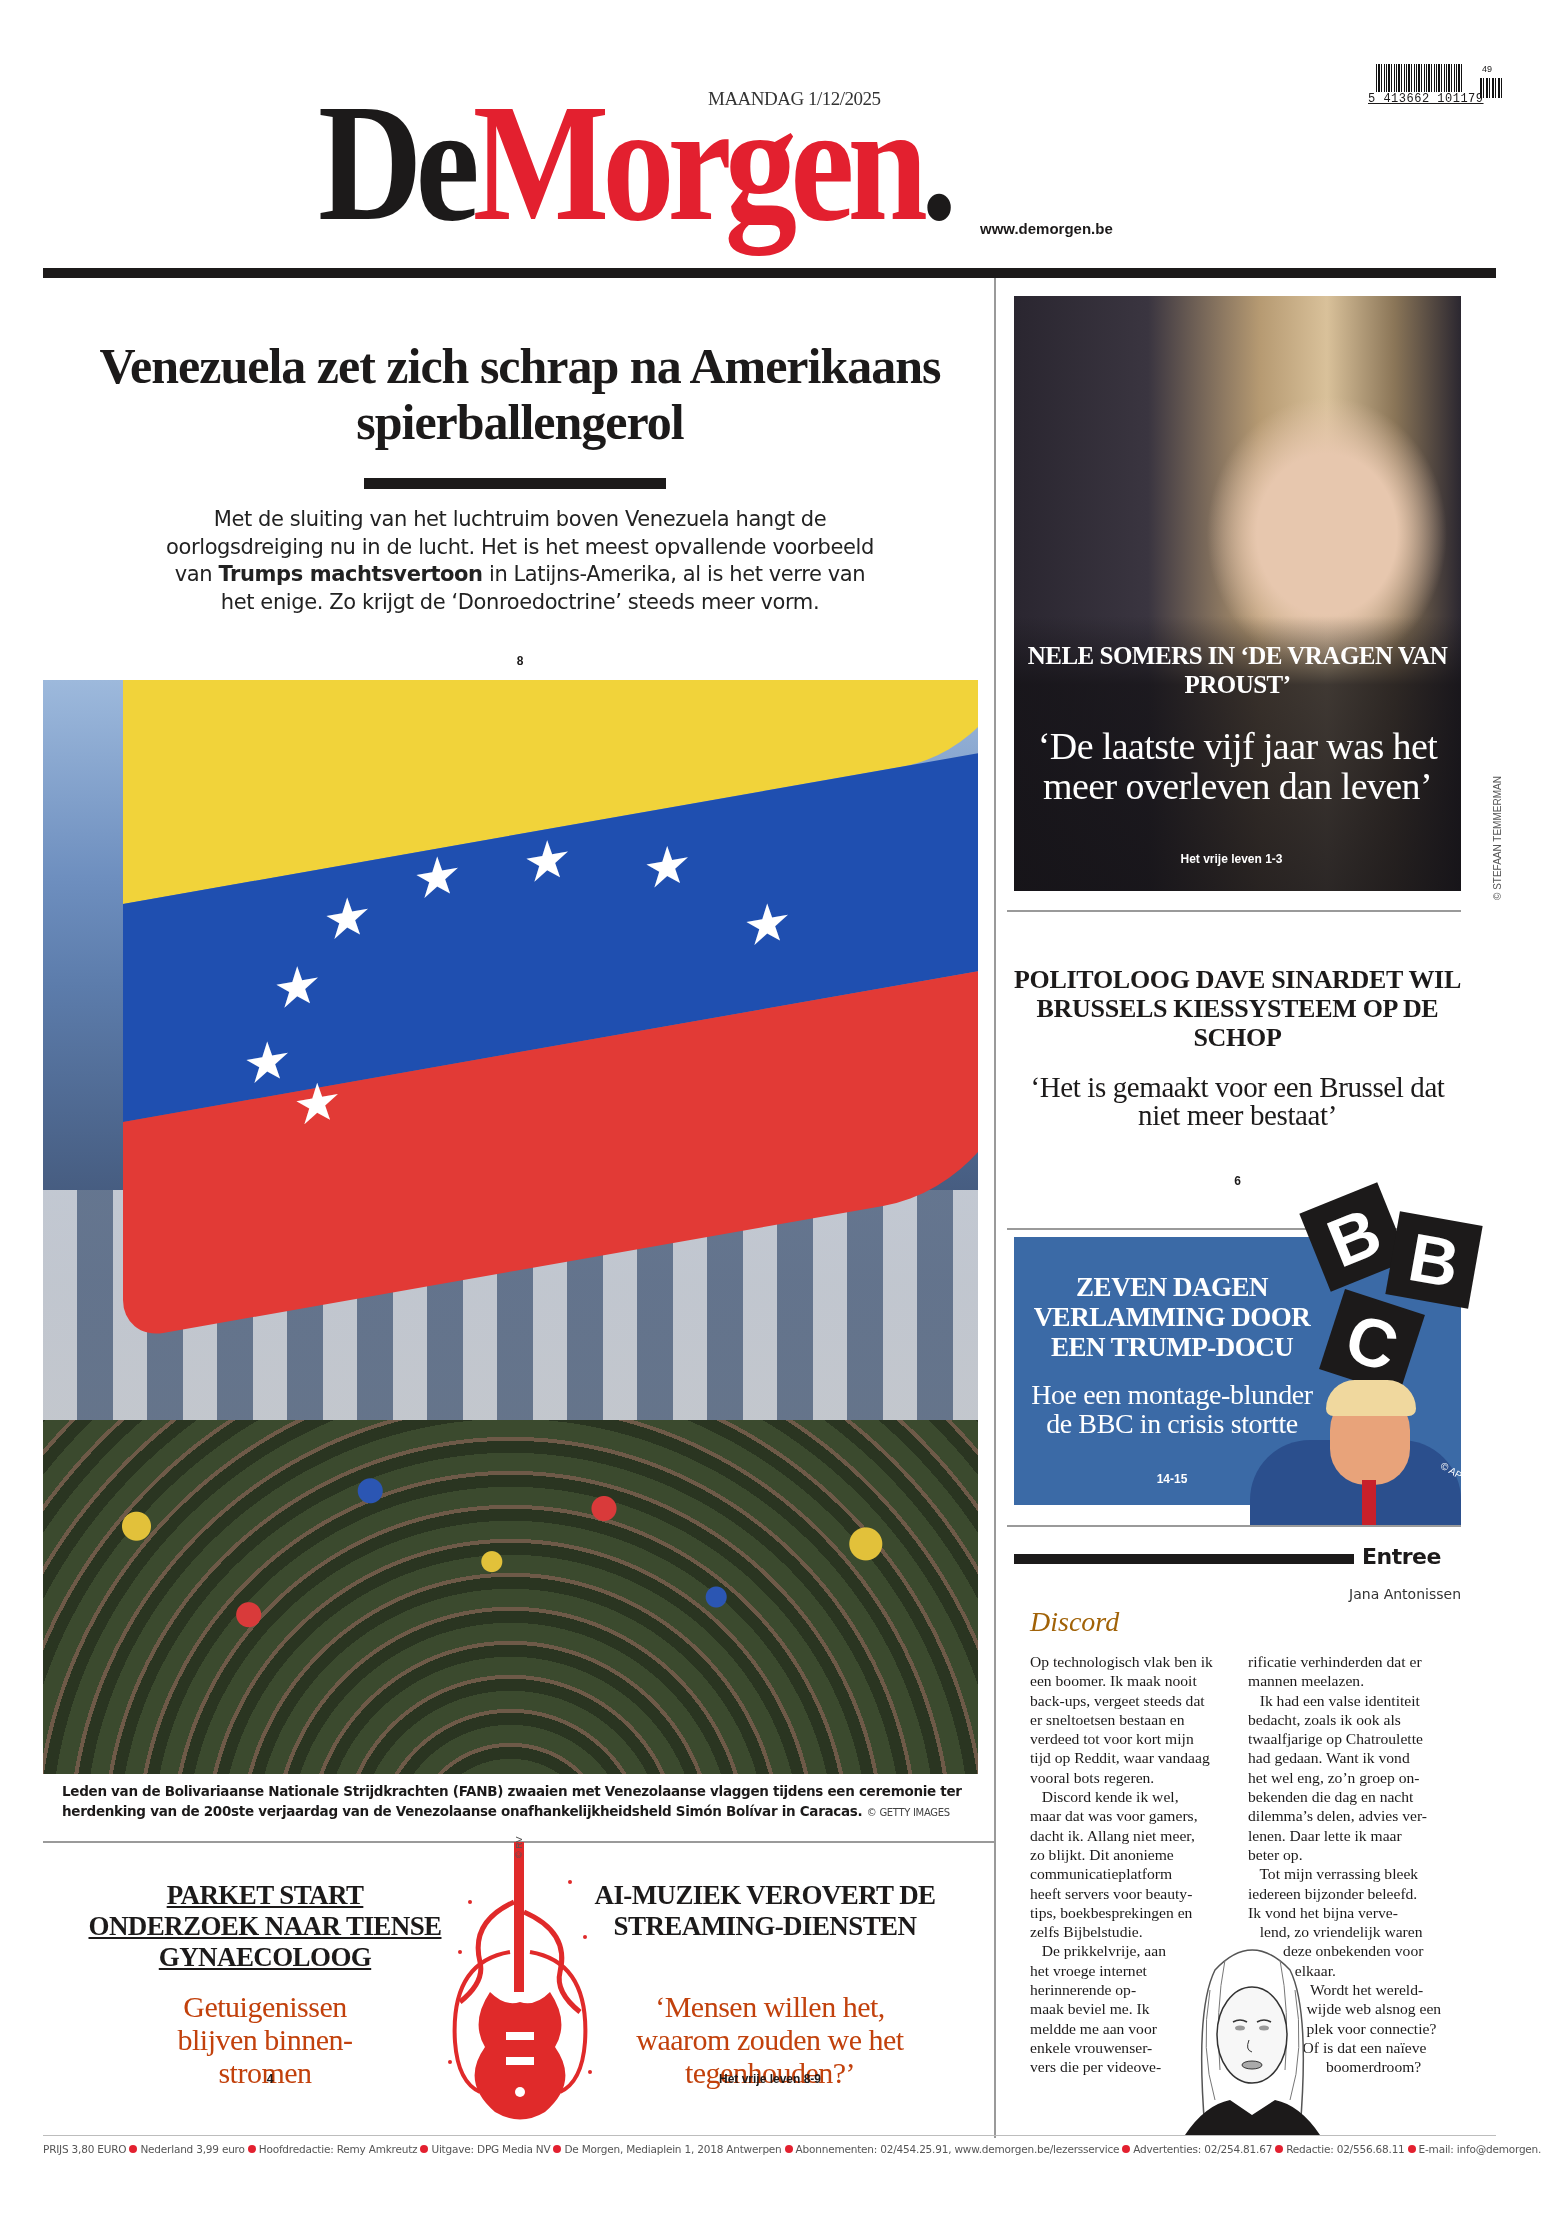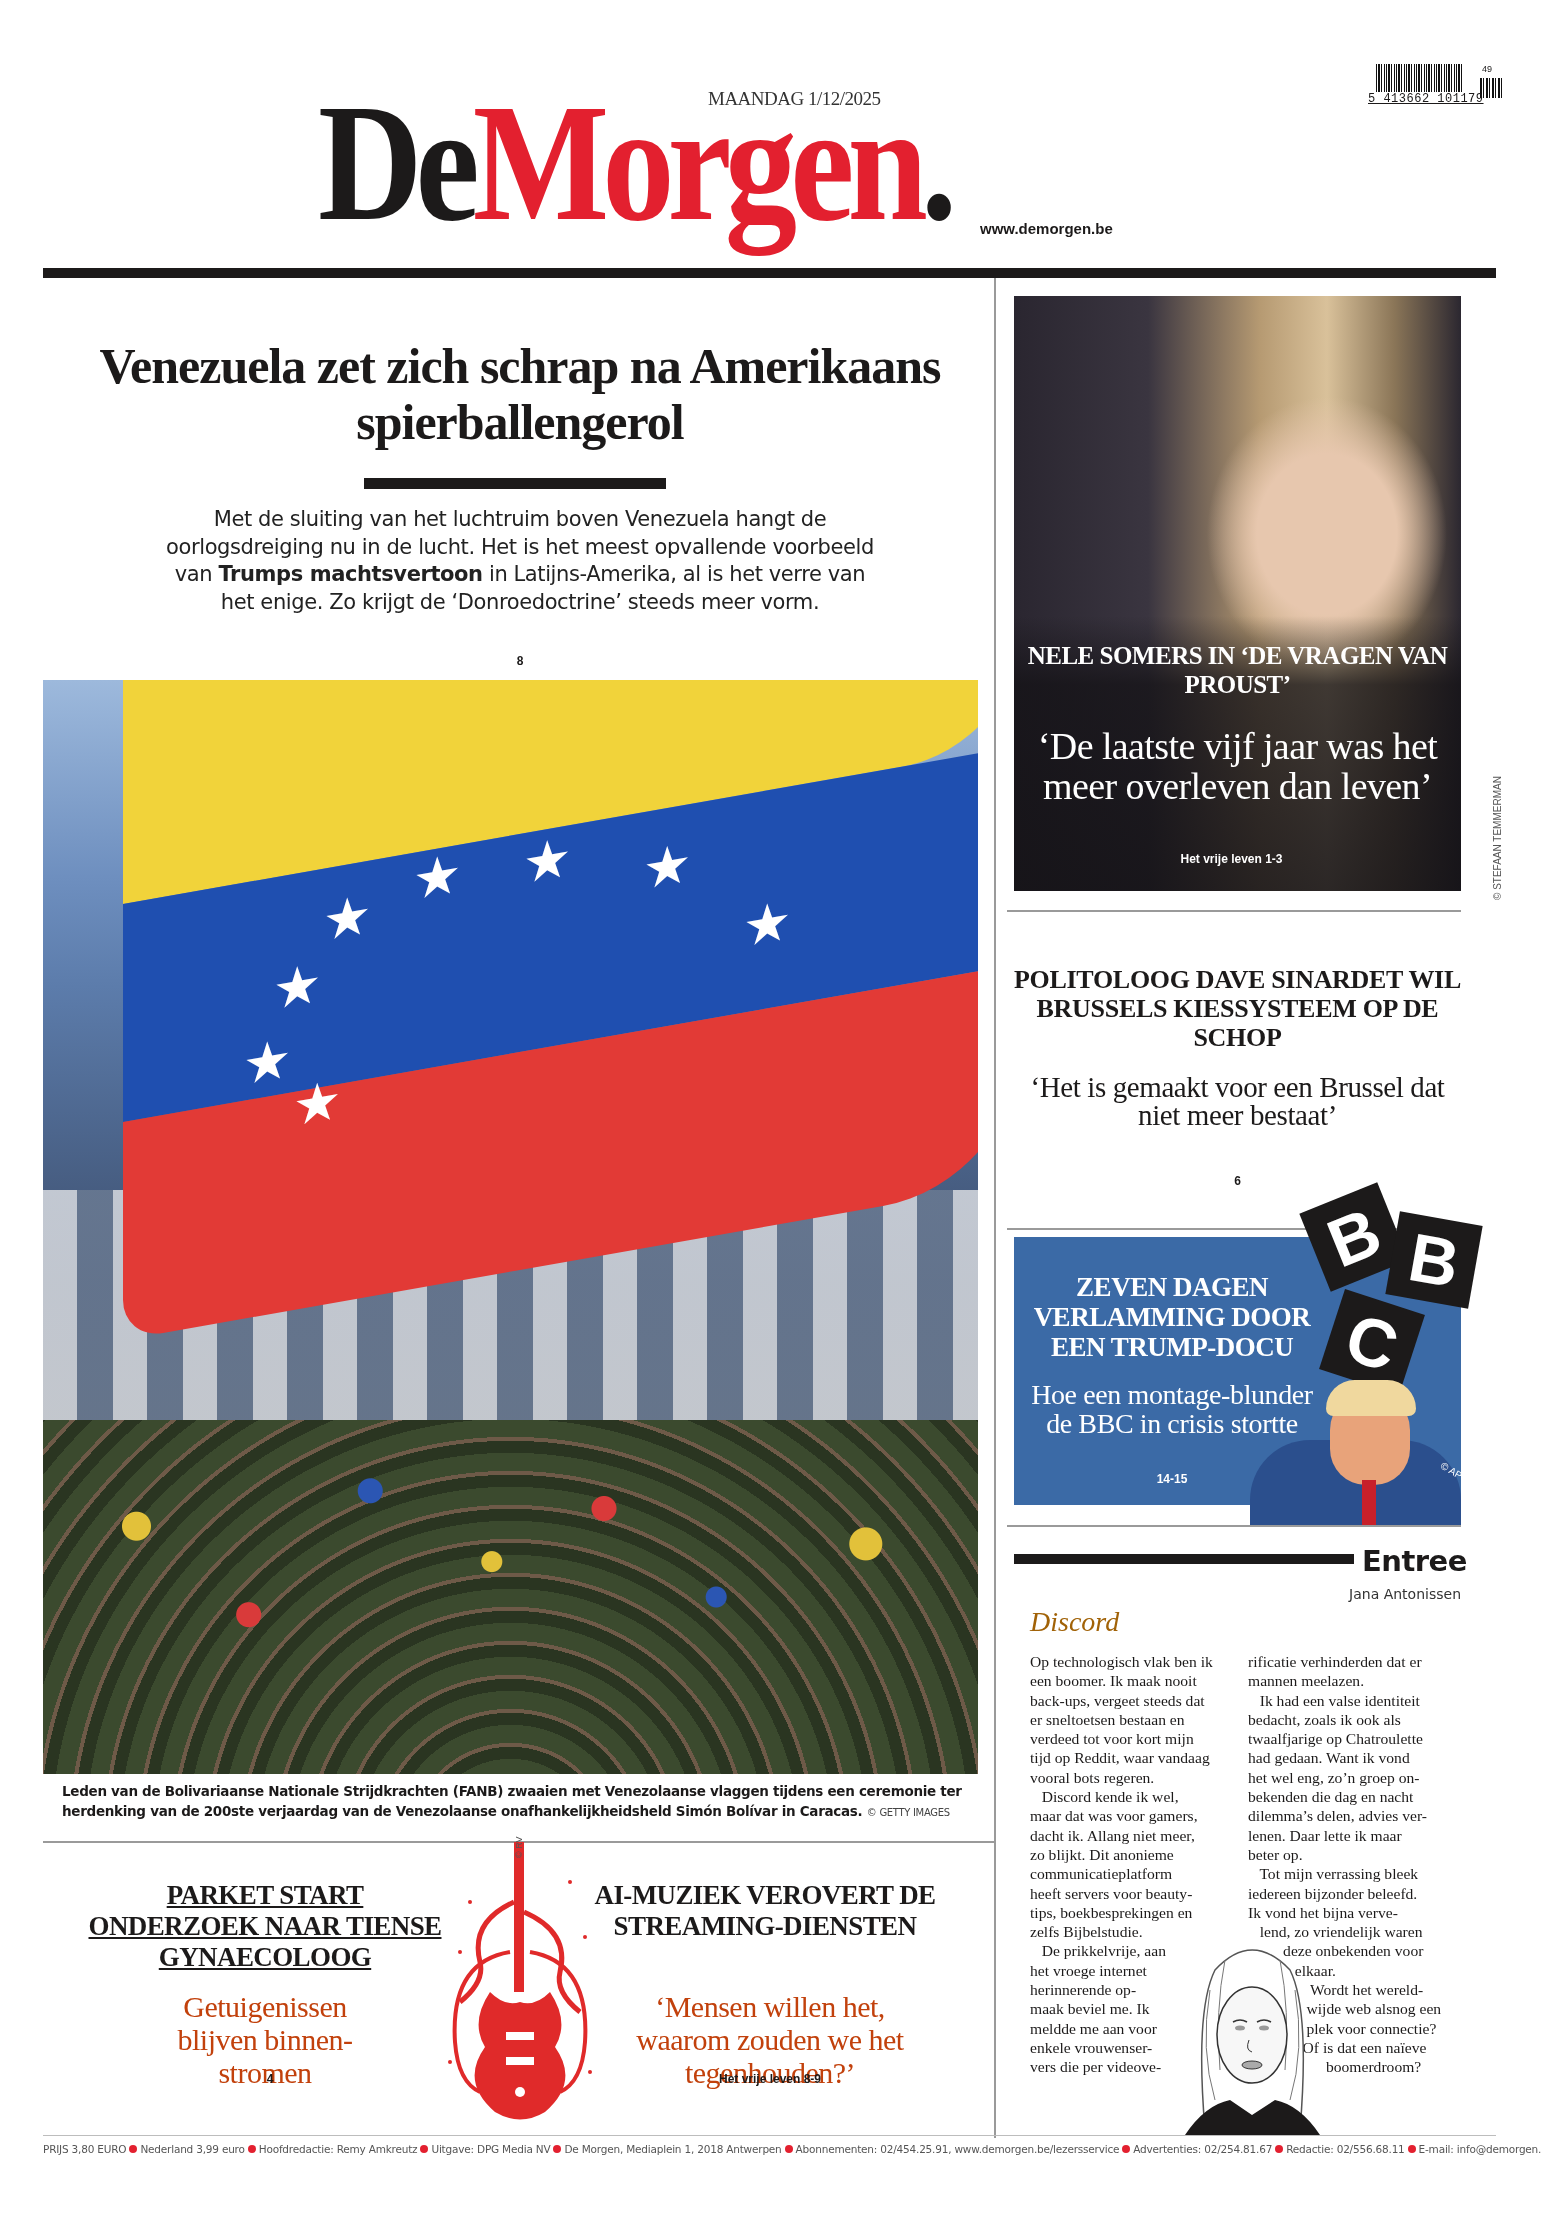--- a/index.html
+++ b/index.html
@@ -95,21 +95,21 @@
   .trump { left: 1250px; top: 1380px; width: 211px; height: 145px; overflow:hidden; }
   .trump .suit { position:absolute; left:0; top:60px; width:211px; height:85px; background:#2b4f8d; border-radius: 60px 60px 0 0; }
   .trump .face { position:absolute; left:80px; top:10px; width:80px; height:95px; background:#e8a37a; border-radius: 40px 40px 36px 36px; }
   .trump .hair { position:absolute; left:76px; top:0px; width:90px; height:36px; background:#f0d89e; border-radius: 40px 40px 10px 10px; }
   .trump .tie { position:absolute; left:112px; top:100px; width:14px; height:45px; background:#c8202a; }
   .ap-credit { left: 1440px; top: 1465px; color:#fff; font-size: 10px; transform: rotate(30deg); }
   .rule-r3 { left: 1007px; top: 1525px; width: 454px; height: 2px; background:#9a9a9a; }
 
   
   .entree-rule { left: 1014px; top: 1554px; width: 340px; height: 10px; background:#1c1a1a; }
-  .entree-label { left: 1362px; top: 1544px; font-family:"DejaVu Sans", sans-serif; font-weight:700; font-size: 29px; letter-spacing: -0.5px; }
+  .entree-label { left: 1362px; top: 1544px; font-family:"DejaVu Sans", sans-serif; font-weight:700; font-size: 22px; letter-spacing: -0.5px; }
   .entree-author { left: 1300px; top: 1586px; width: 161px; text-align:right; font-family:"DejaVu Sans", sans-serif; font-size: 14px; color:#333; }
   .entree-title { left: 1030px; top: 1606px; font-family:"Liberation Serif", serif; font-style: italic; font-size: 28px; color:#a16207; }
   .entree-col { font-family:"Liberation Serif", serif; font-size: 15.6px; line-height: 19.3px; color:#1c1a1a; white-space: pre; }
   .entree-col1 { left: 1030px; top: 1652px; width: 210px; }
   .entree-col2 { left: 1248px; top: 1652px; width: 220px; }
   .illustration { left: 1185px; top: 1930px; width: 135px; height: 205px; }
 
   
   .footer { left: 43px; top: 2143px; width: 1460px; font-family:"DejaVu Sans", sans-serif; font-size: 10.5px; color:#555; white-space: nowrap; letter-spacing: -0.2px; }
   .footer .dot { display:inline-block; width:8px; height:8px; border-radius:50%; background:#e3202f; margin: 0 3px; vertical-align: -0px; }

